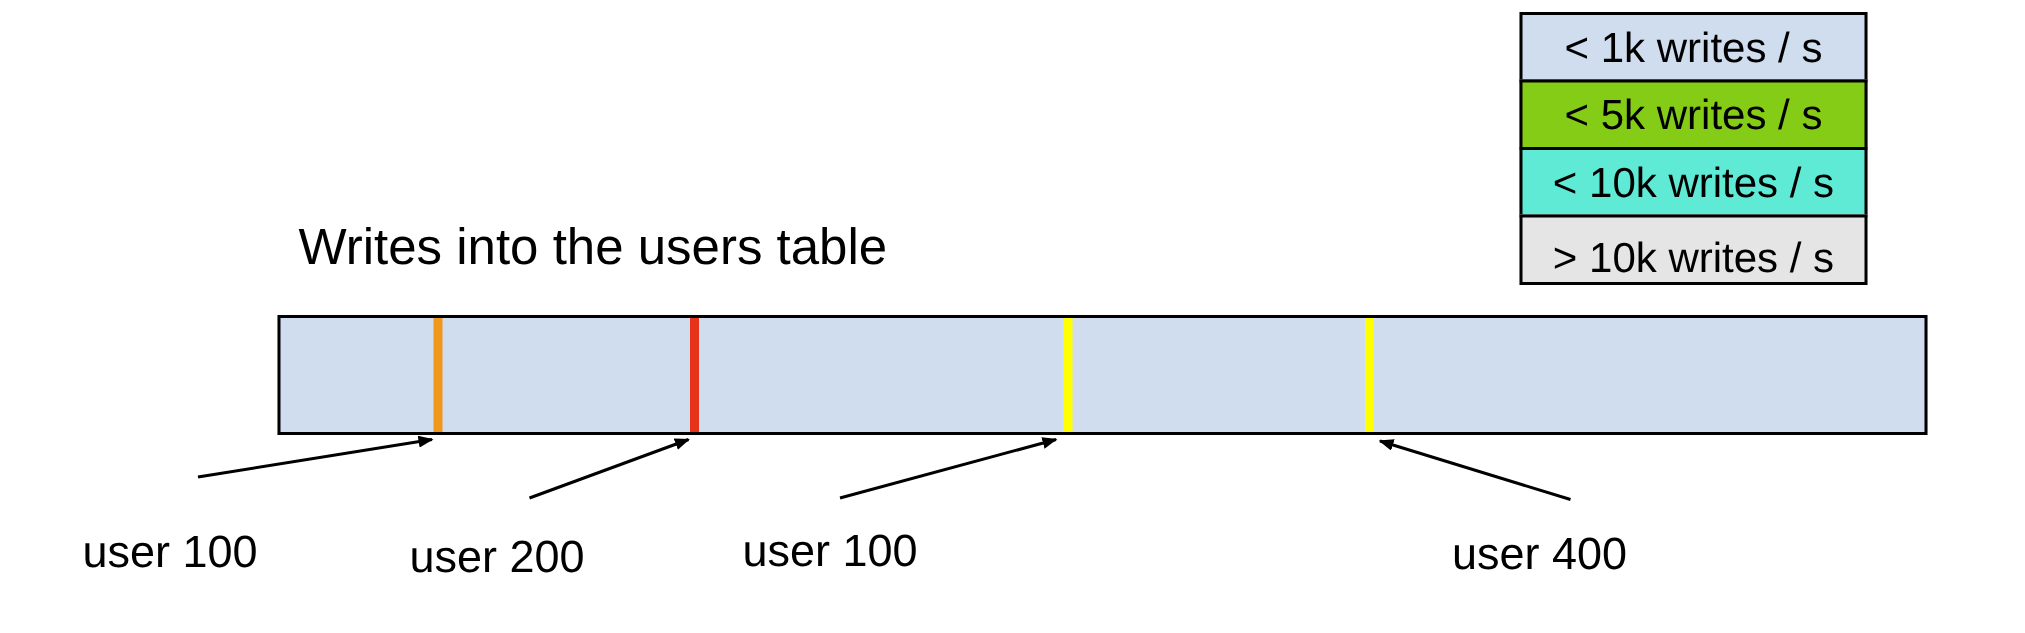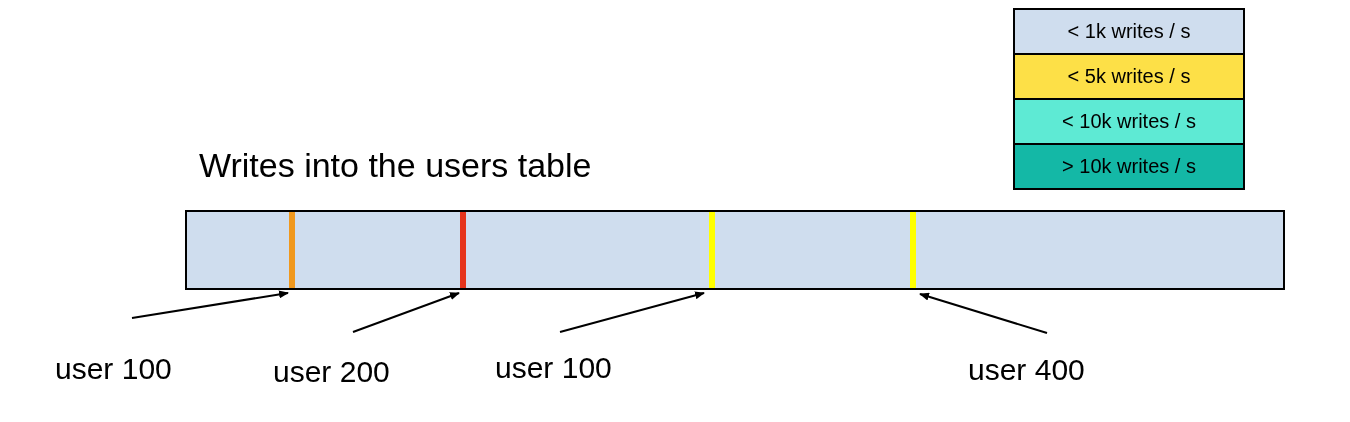--- a/index.html
+++ b/index.html
@@ -34,21 +34,21 @@
     width: 232px;
   }
   .legend-row {
     width: 232px;
     height: 47px;
     border: 2px solid #000000;
     margin-top: -2px;
     display: flex;
     align-items: center;
     justify-content: center;
-    font-size: 20px;
+    font-size: 28px;
     white-space: nowrap;
   }
   .legend-row:first-child { margin-top: 0; }
 
   
   .bar {
     position: absolute;
     left: 185px;
     top: 210px;
     width: 1100px;
@@ -93,27 +93,27 @@
 <body>
 
 <div class="canvas">
 
   <div class="title">Writes into the users table</div>
 
   <div class="legend">
     <div class="legend-row" style="background-color: rgb(207, 221, 238);">
       <span>&lt; 1k writes / s</span>
     </div>
-    <div class="legend-row" style="background-color: #fde047;">
+    <div class="legend-row" style="background-color: #84cc16;">
       <span>&lt; 5k writes / s</span>
     </div>
     <div class="legend-row" style="background-color: #5eead4;">
       <span>&lt; 10k writes / s</span>
     </div>
-    <div class="legend-row" style="background-color: #14b8a6;">
+    <div class="legend-row" style="background-color: #e5e5e5; align-items: flex-end;">
       <span>&gt; 10k writes / s</span>
     </div>
   </div>
 
   <div class="bar" style="background-color: rgb(207, 221, 238);"></div>
 
   <div class="tick tick-1" style="background-color: rgb(240, 152, 30);"></div>
   <div class="tick tick-2" style="background-color: rgb(230, 52, 28);"></div>
   <div class="tick tick-3" style="background-color: rgb(255, 255, 0);"></div>
   <div class="tick tick-4" style="background-color: rgb(255, 255, 0);"></div>

